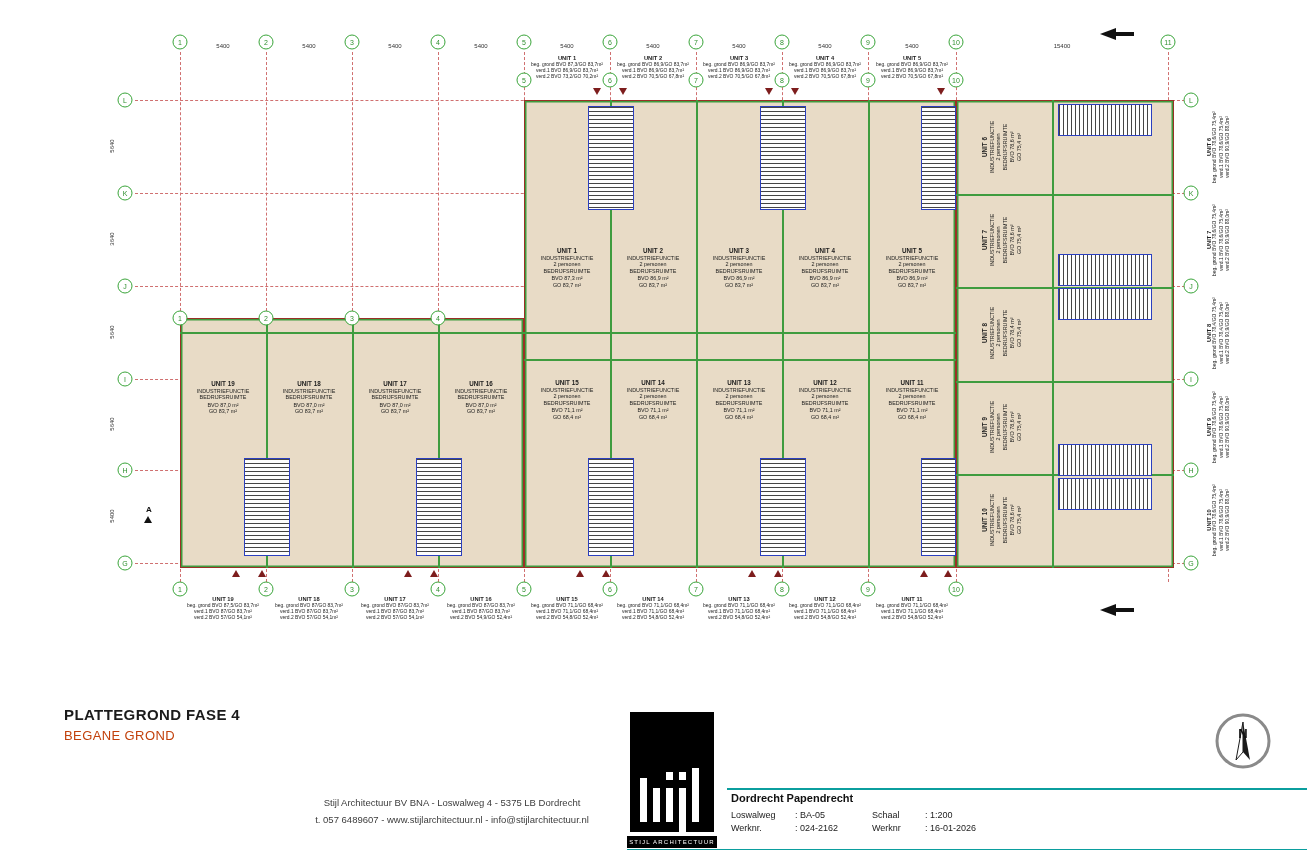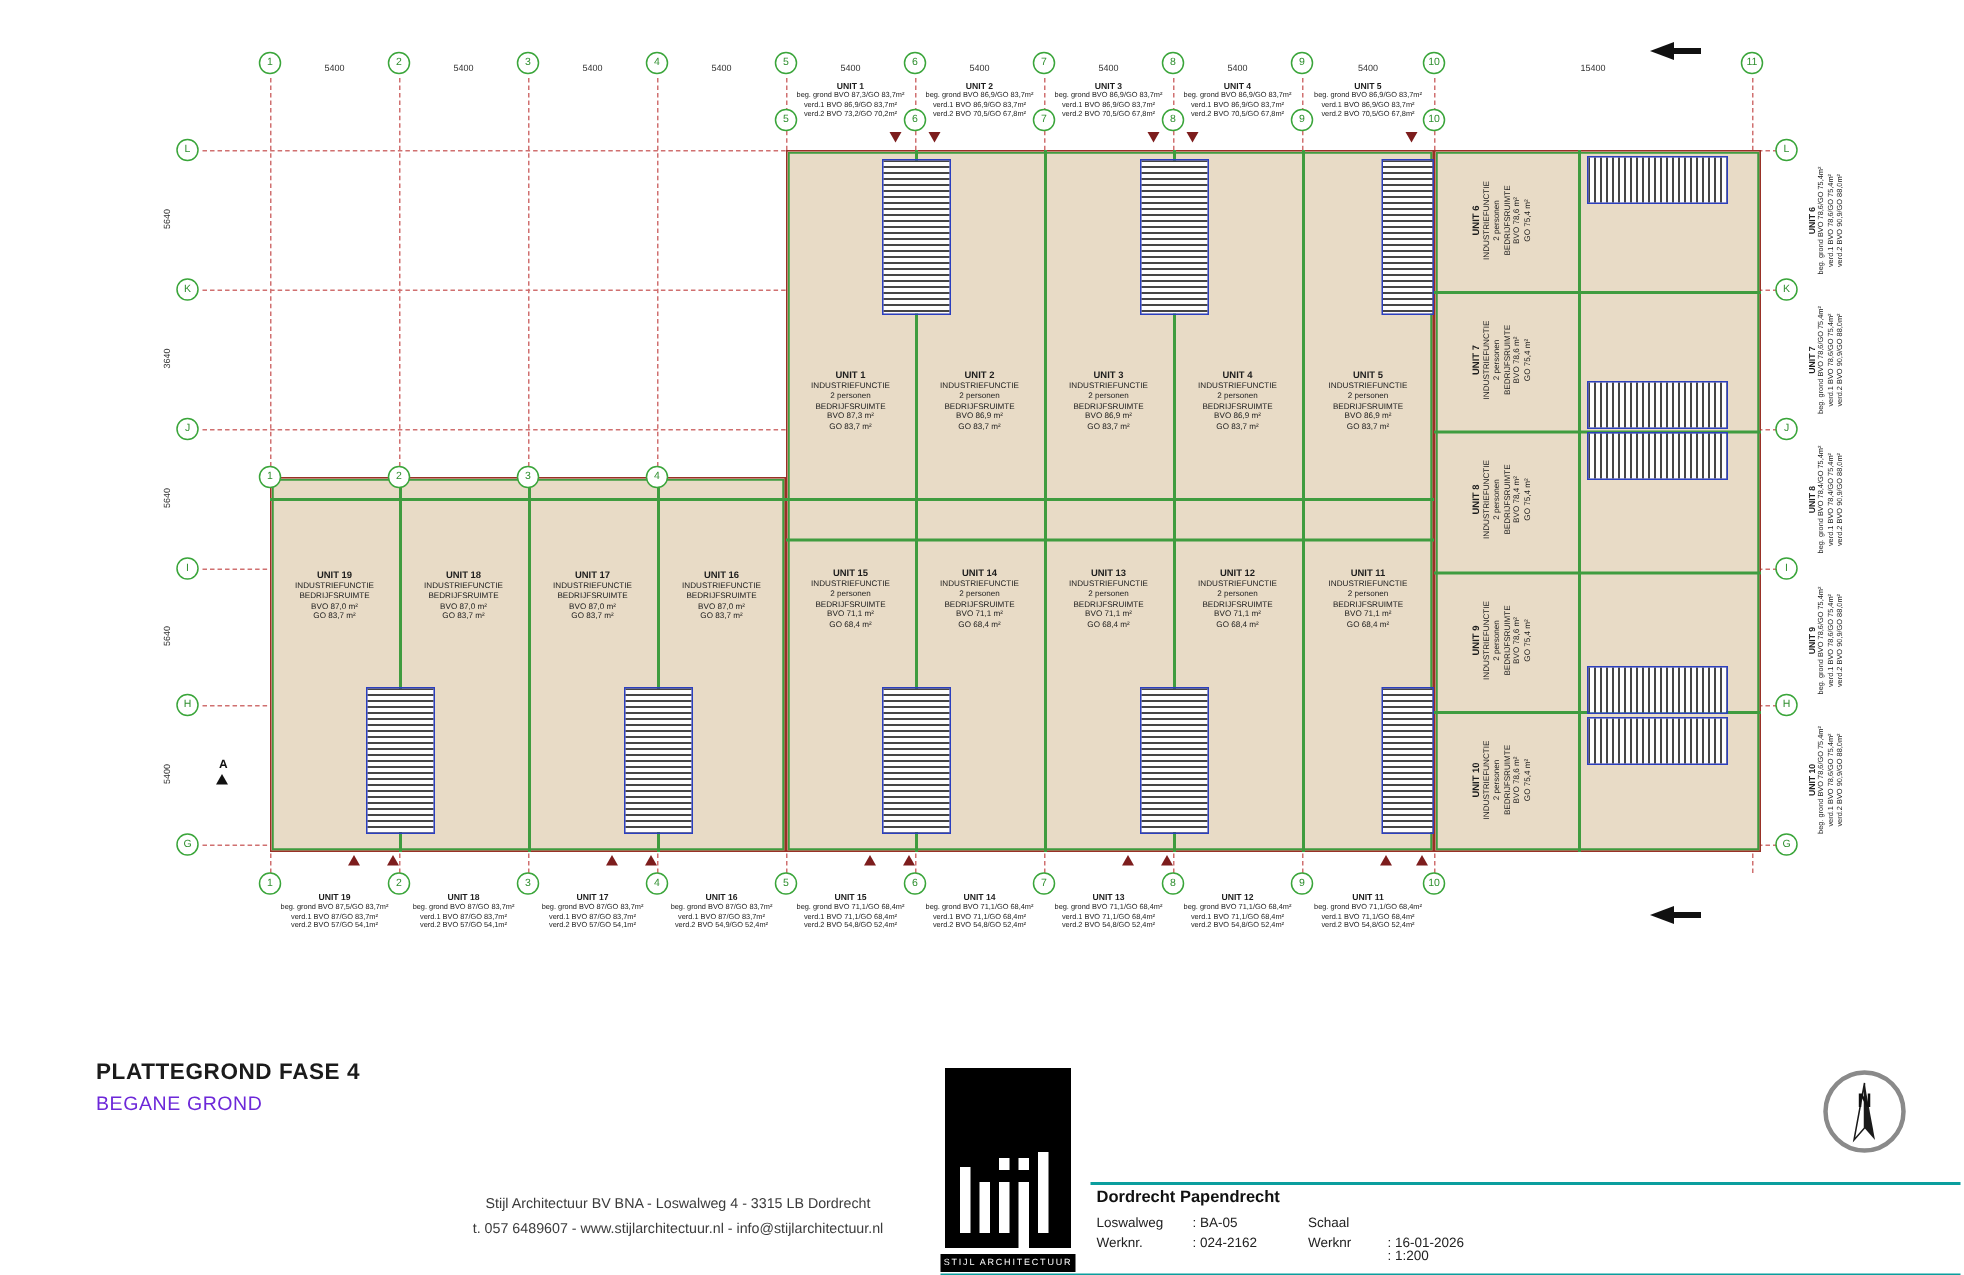--- a/index.html
+++ b/index.html
@@ -34,21 +34,21 @@
   
   .tri{position:absolute;width:0;height:0;z-index:6;}
   .tri.up{border-left:4px solid transparent;border-right:4px solid transparent;border-bottom:7px solid #7d1d1d;}
   .tri.down{border-left:4px solid transparent;border-right:4px solid transparent;border-top:7px solid #7d1d1d;}
   .dir{position:absolute;width:34px;height:12px;z-index:7;}
   .dir .t{position:absolute;left:0;top:0;width:0;height:0;border-top:6px solid transparent;
           border-bottom:6px solid transparent;border-right:16px solid #111;}
   .dir .s{position:absolute;left:16px;top:4px;width:18px;height:4px;background:#111;}
   
   .title{position:absolute;left:64px;top:706px;font-size:15px;font-weight:bold;letter-spacing:.4px;color:#1b1b1b;z-index:8;}
-  .subtitle{position:absolute;left:64px;top:728px;font-size:13px;color:#6d28d9;letter-spacing:.4px;z-index:8;}
+  .subtitle{position:absolute;left:64px;top:728px;font-size:13px;color:#c2410c;letter-spacing:.4px;z-index:8;}
   .addr{position:absolute;transform:translate(-50%,0);text-align:center;font-size:9.5px;color:#3c3c3c;white-space:nowrap;z-index:8;}
   .logo{position:absolute;left:630px;top:712px;width:84px;height:120px;background:#000;z-index:8;}
   .logo .bar{position:absolute;background:#fff;}
   .logobar{position:absolute;left:627px;top:836px;width:90px;height:12px;background:#000;color:#fff;
            font-size:6px;letter-spacing:1.2px;text-align:center;line-height:12px;z-index:8;}
   .projname{position:absolute;left:731px;top:792px;font-size:11px;font-weight:bold;color:#111;z-index:8;}
   .pf{position:absolute;font-size:9px;color:#222;white-space:nowrap;z-index:8;}
   .teal{position:absolute;height:1.5px;background:#0b9e9e;z-index:8;}
   .compass{position:absolute;left:1214px;top:712px;z-index:8;}
   .secmark{position:absolute;font-size:8px;font-weight:bold;color:#111;z-index:7;}
@@ -467,21 +467,21 @@
     <div class="t"></div>
       <div class="s"></div>
   </div>
 
   <div class="secmark" style="left:146px;top:505px">A</div>
   <div class="tri up" style="left:144px;top:516px;border-bottom-color:#111"></div>
 
   <div class="title">PLATTEGROND FASE 4</div>
   <div class="subtitle">BEGANE GROND</div>
 
-  <div class="addr" style="left:452px;top:797px">Stijl Architectuur BV BNA   -   Loswalweg 4   -   3315 LB Dordrecht</div>
+  <div class="addr" style="left:452px;top:797px">Stijl Architectuur BV BNA   -   Loswalweg 4   -   5375 LB Dordrecht</div>
   <div class="addr" style="left:452px;top:814px">t. 057 6489607   -   www.stijlarchitectuur.nl   -   info@stijlarchitectuur.nl</div>
 
   <div class="logo">
     <div class="bar" style="left:10px;top:66px;width:7px;height:44px"></div>
     <div class="bar" style="left:23px;top:76px;width:7px;height:34px"></div>
     <div class="bar" style="left:36px;top:60px;width:7px;height:8px"></div>
     <div class="bar" style="left:36px;top:76px;width:7px;height:34px"></div>
     <div class="bar" style="left:49px;top:60px;width:7px;height:8px"></div>
     <div class="bar" style="left:49px;top:76px;width:7px;height:44px"></div>
     <div class="bar" style="left:62px;top:56px;width:7px;height:54px"></div>
@@ -490,21 +490,21 @@
 
   <div class="teal" style="left:727px;top:788px;width:580px"></div>
   <div class="teal" style="left:627px;top:849px;width:680px"></div>
 
   <div class="projname">Dordrecht Papendrecht</div>
   <span class="pf" style="left:731px;top:810px">Loswalweg</span>
   <span class="pf" style="left:795px;top:810px">:  BA-05</span>
   <span class="pf" style="left:731px;top:823px">Werknr.</span>
   <span class="pf" style="left:795px;top:823px">:  024-2162</span>
   <span class="pf" style="left:872px;top:810px">Schaal</span>
-  <span class="pf" style="left:925px;top:832px">:  1:200</span>
+  <span class="pf" style="left:925px;top:810px">:  1:200</span>
   <span class="pf" style="left:872px;top:823px">Werknr</span>
   <span class="pf" style="left:925px;top:823px">:  16-01-2026</span>
 
   <div class="compass">
     <svg width="58" height="58" viewBox="0 0 58 58">
       <circle cx="29" cy="29" r="26" fill="#ffffff" stroke="#8a8a8a" stroke-width="3"></circle>
       <polygon points="29,10 36,48 29,40" fill="#1a1a1a"></polygon>
       <polygon points="29,10 22,48 29,40" fill="#ffffff" stroke="#1a1a1a" stroke-width="1"></polygon>
       <text x="29" y="26" text-anchor="middle" font-size="13" font-weight="bold" fill="#111" font-family="Liberation Sans, sans-serif">N</text>
     </svg>

